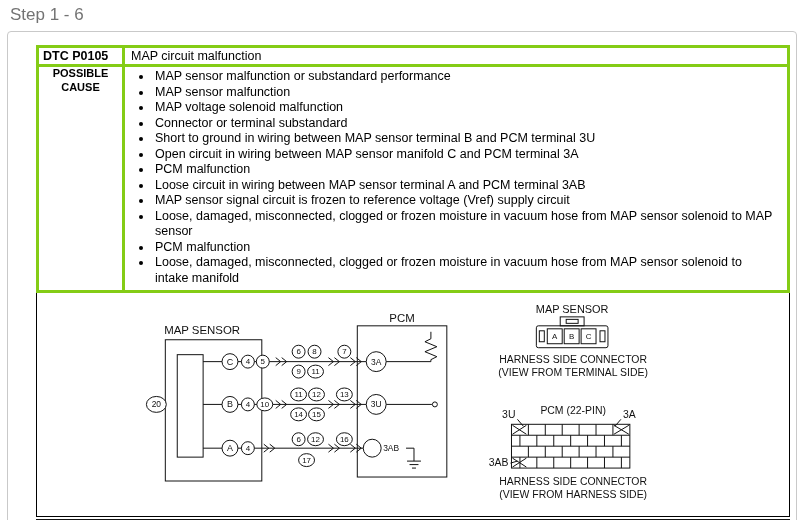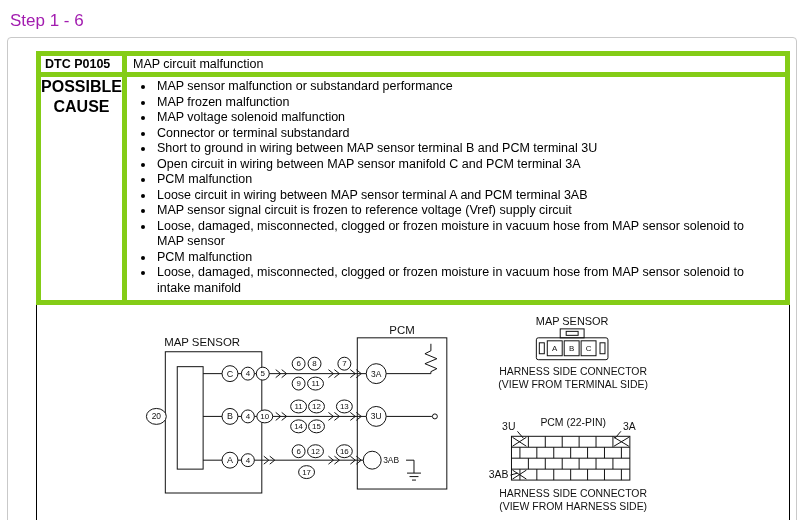--- a/index.html
+++ b/index.html
@@ -6,45 +6,44 @@
   html, body { width: 804px; height: 520px; }
   body {
     background: #ffffff;
     font-family: "Liberation Sans", sans-serif;
     color: #000;
     overflow: hidden;
   }
   .step-title {
     padding: 5px 0 6px 10px;
     font-size: 17px;
-    color: #a21caf;
-    margin-top: 6px;
+    color: #737373;
   }
   .panel {
     margin: 0 7px;
     border: 1px solid #c9c9c9;
     border-radius: 4px;
     height: 500px;
     padding-top: 13px;
     background: #fff;
   }
   .inner { margin: 0 6px 0 28px; }
 
   table.dtc {
     width: 100%;
     border-collapse: collapse;
     font-size: 12.5px;
     color: #000;
   }
-  table.dtc td { border: 5px solid #84cc16; vertical-align: top; }
+  table.dtc td { border: 3px solid #84cc16; vertical-align: top; }
   td.code  { width: 86px; font-weight: bold; padding: 1px 4px; white-space: nowrap; }
   td.desc  { font-weight: normal; padding: 1px 6px; }
   td.cause {
     width: 86px; font-weight: bold; text-align: center;
-    vertical-align: middle; font-size: 16px; line-height: 1.25;
+    vertical-align: middle; font-size: 11px; line-height: 1.25;
   }
   td.list-cell { padding: 2px 14px 4px 6px; margin-top: 8px; }
   ul.causes { margin: 0; padding-left: 22px; line-height: 1.24; }
   ul.causes li { padding-left: 2px; }
 
   .diagram {
     border: 1px solid #000;
     border-top: none;
     height: 224px;
     overflow: hidden;
@@ -77,21 +76,21 @@
             <td class="code">DTC P0105</td>
             <td class="desc">MAP circuit malfunction</td>
           </tr>
           <tr>
             <td class="cause">
               <span>POSSIBLE CAUSE</span>
             </td>
             <td class="list-cell">
               <ul class="causes">
                   <li>MAP sensor malfunction or substandard performance</li>
-                  <li>MAP frozen malfunction</li>
+                  <li>MAP sensor malfunction</li>
                   <li>MAP voltage solenoid malfunction</li>
                   <li>Connector or terminal substandard</li>
                   <li>Short to ground in wiring between MAP sensor terminal B and PCM terminal 3U</li>
                   <li>Open circuit in wiring between MAP sensor manifold C and PCM terminal 3A</li>
                   <li>PCM malfunction</li>
                   <li>Loose circuit in wiring between MAP sensor terminal A and PCM terminal 3AB</li>
                   <li>MAP sensor signal circuit is frozen to reference voltage (Vref) supply circuit</li>
                   <li>Loose, damaged, misconnected, clogged or frozen moisture in vacuum hose from MAP sensor solenoid to MAP sensor</li>
                   <li>PCM malfunction</li>
                   <li>Loose, damaged, misconnected, clogged or frozen moisture in vacuum hose from MAP sensor solenoid to intake manifold</li>

